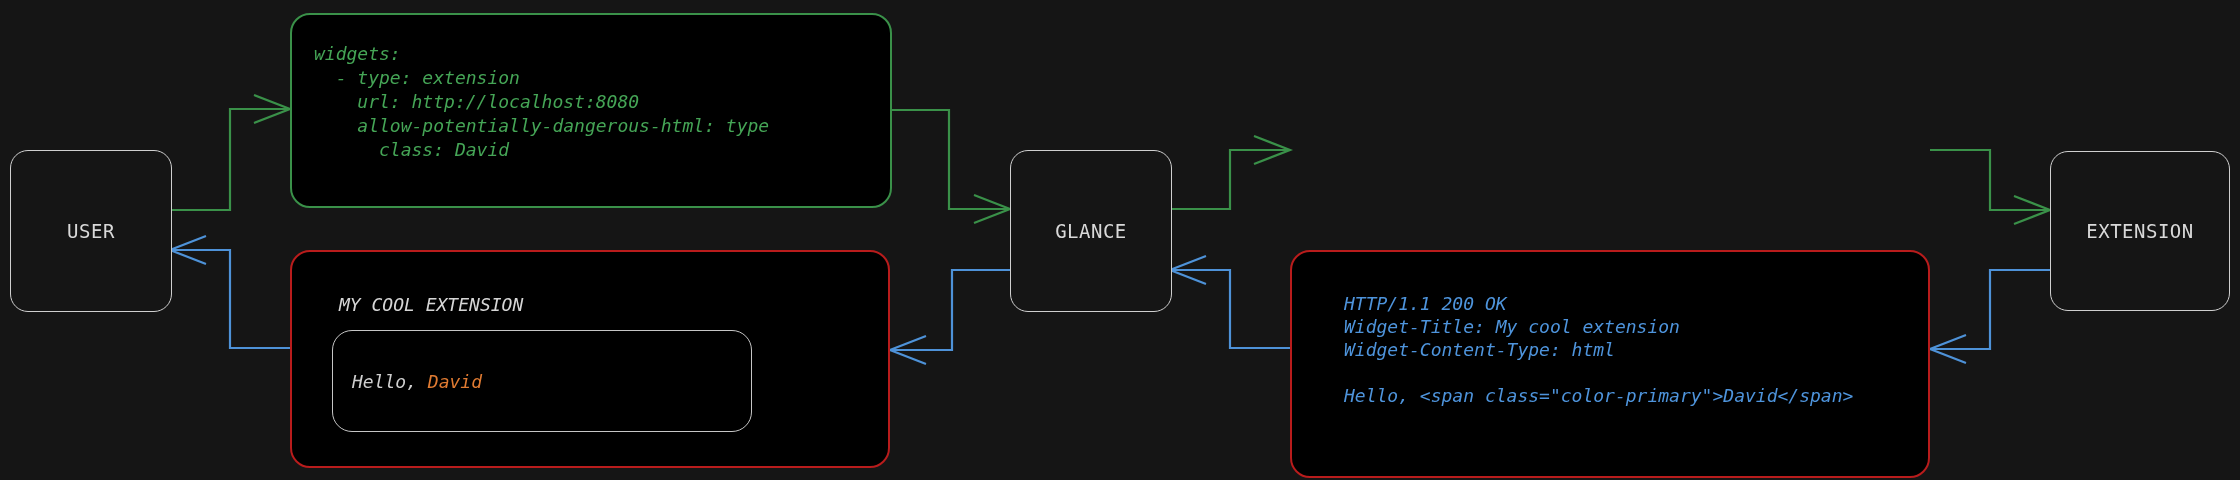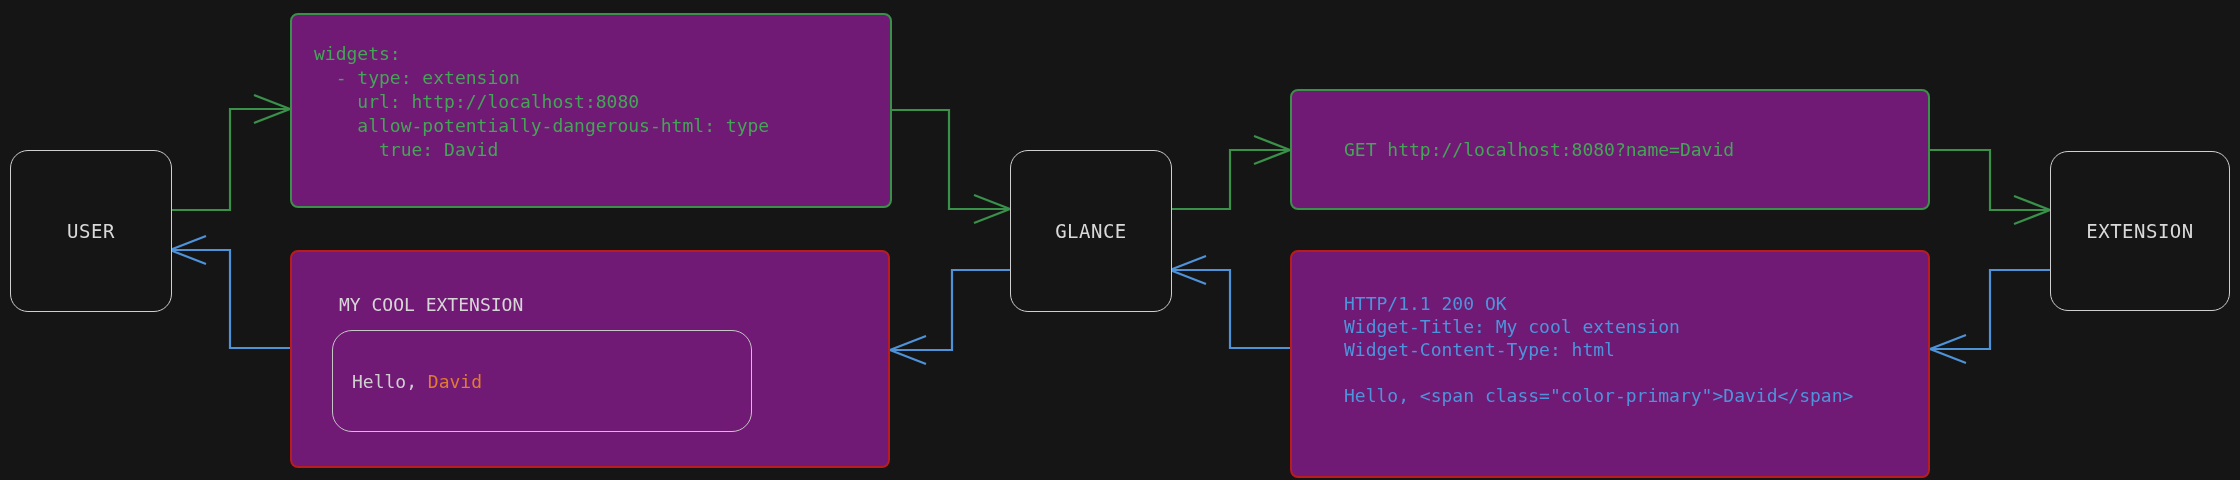--- a/index.html
+++ b/index.html
@@ -19,21 +19,21 @@
     border:1.5px solid #cfcfcf;
     border-radius:18px;
     display:flex;align-items:center;justify-content:center;
     color:#d9d9d9;font-size:19px;letter-spacing:0.5px;
     background:#151515;
   }
   .node-user{left:10px;top:150px;width:160px;height:160px;}
   .node-glance{left:1010px;top:150px;width:160px;height:160px;}
   .node-extension{left:2050px;top:151px;width:178px;height:158px;}
 
-  .content-box{position:absolute;border-radius:8px;background:#701a75;box-sizing:border-box;}
+  .content-box{position:absolute;border-radius:20px;background:#000000;box-sizing:border-box;font-style:italic;}
   .box-green{border:2px solid #3a9149;color:#45a556;}
   .box-blue{border:2px solid #b91c1c;color:#4e94dc;}
 
   .box-config{left:290px;top:13px;width:602px;height:195px;padding:27px 20px 0 22px;}
   .box-request{left:1290px;top:89px;width:640px;height:121px;display:flex;align-items:center;padding-left:52px;}
   .box-response{left:1290px;top:250px;width:640px;height:228px;padding:40px 20px 0 52px;}
   .box-widget{left:290px;top:250px;width:600px;height:218px;}
 
   .code-line{white-space:pre;font-size:18px;line-height:24px;min-height:24px;}
   .box-response .code-line{line-height:23px;min-height:23px;}
@@ -102,26 +102,23 @@
   </div>
   <div class="node node-extension">
     <span>EXTENSION</span>
   </div>
 
   <div class="content-box box-green box-config">
     <div class="code-line">widgets:</div>
     <div class="code-line">  - type: extension</div>
     <div class="code-line">    url: http://localhost:8080</div>
     <div class="code-line">    allow-potentially-dangerous-html: type</div>
-    <div class="code-line">      true: David</div>
+    <div class="code-line">      class: David</div>
   </div>
 
-  <div class="content-box box-green box-request">
-    <span class="request-line">GET http://localhost:8080?name=David</span>
-  </div>
 
   <div class="content-box box-blue box-response">
     <div class="code-line">HTTP/1.1 200 OK</div>
     <div class="code-line">Widget-Title: My cool extension</div>
     <div class="code-line">Widget-Content-Type: html</div>
     <div class="code-line"></div>
     <div class="code-line">Hello, &lt;span class="color-primary"&gt;David&lt;/span&gt;</div>
   </div>
 
   <div class="content-box box-blue box-widget">

